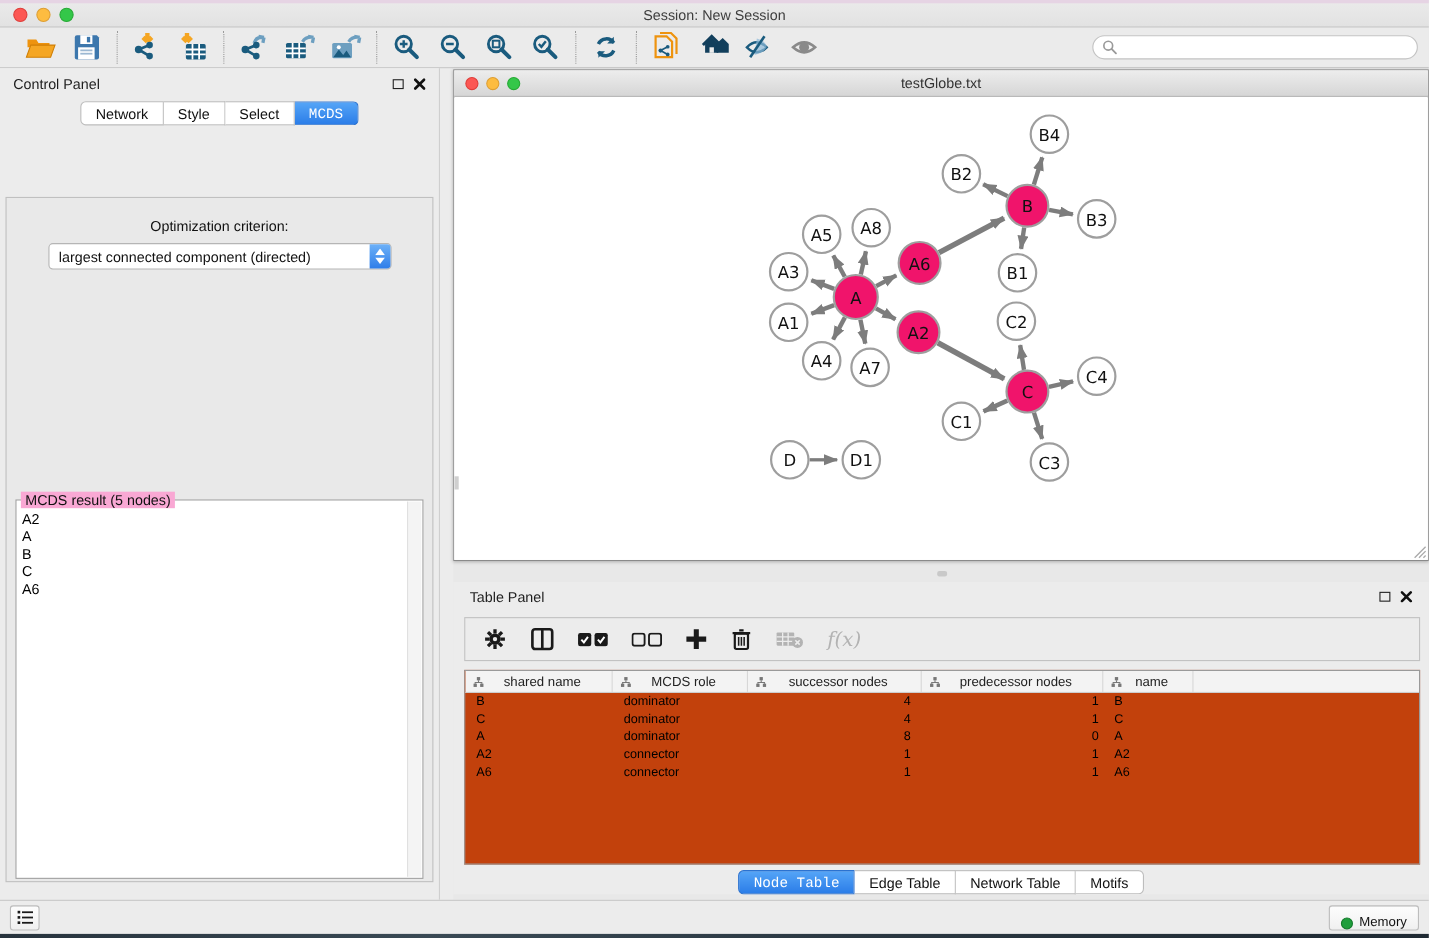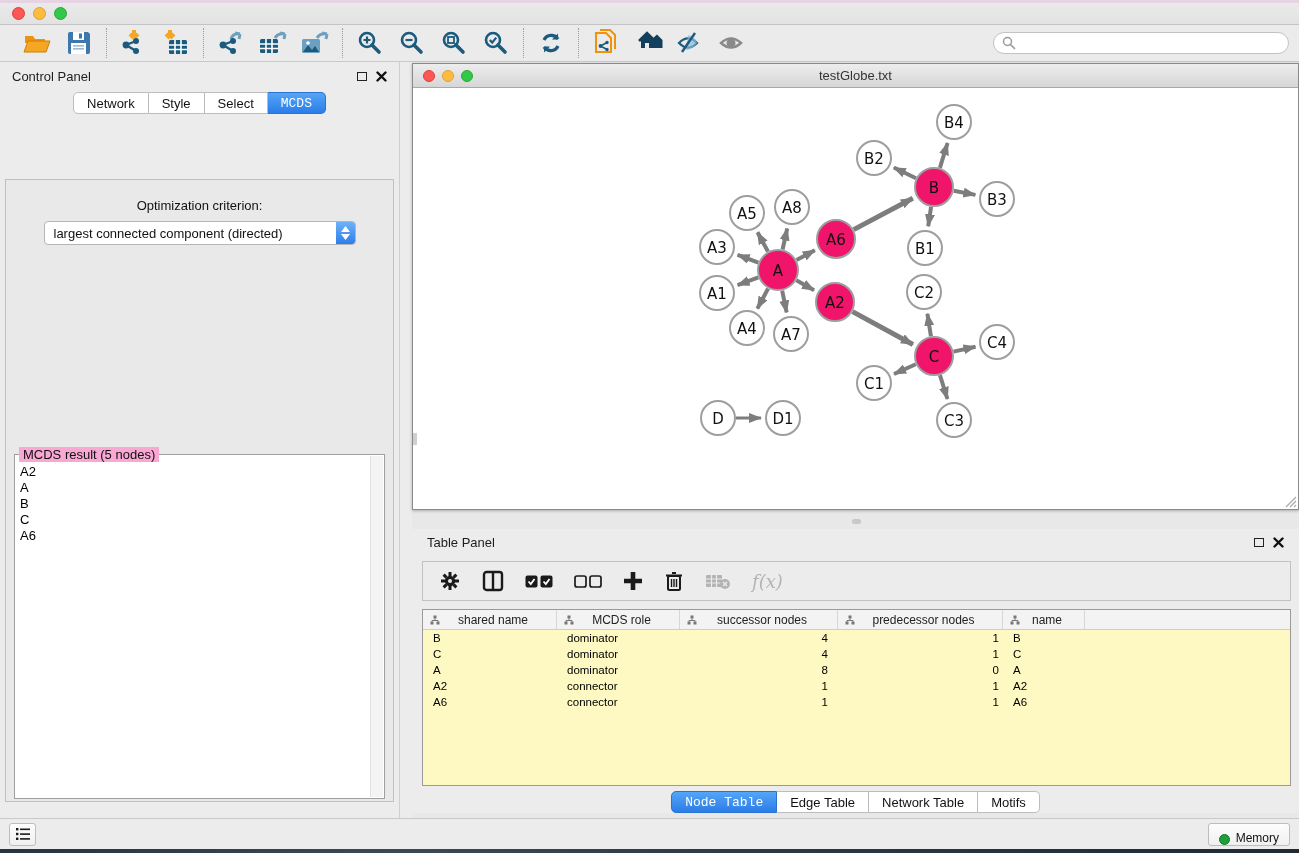--- a/index.html
+++ b/index.html
@@ -66,21 +66,21 @@
   .scroll-nub-left{position:absolute;left:0;top:344px;width:4px;height:12px;background:#cfcfcf;}
   .split-dot{position:absolute;top:457px;left:440px;width:9px;height:5px;border-radius:2px;background:#c9c9c9;}
 
   
   .table-panel{position:absolute;top:467px;left:0;right:0;bottom:5px;background:var(--bg);}
   .tp-header{height:26px;display:flex;align-items:center;padding:0 15px;}
   .tp-toolbar{position:absolute;left:10px;right:8px;top:32px;height:40px;border:1px solid #c2c2c2;background:#ececec;display:flex;align-items:center;gap:21px;padding:0 16px;}
   .tp-btn{display:flex;align-items:center;justify-content:center;cursor:pointer;}
   .tp-btn.disabled{cursor:default;}
   .fx-label{font-family:"DejaVu Serif",serif;font-style:italic;font-size:18px;color:#b3b3b3;}
-  .data-table{position:absolute;left:10px;right:8px;top:80px;bottom:27px;border:1px solid #9a9a9a;background:#fef9c3;overflow:hidden;}
+  .data-table{position:absolute;left:10px;right:8px;top:80px;bottom:27px;border:1px solid #9a9a9a;background:#c2410c;overflow:hidden;}
   .thead{display:flex;height:20px;background:#f3f3f3;border-bottom:1px solid #cdcdcd;}
   .th{display:flex;align-items:center;border-right:1px solid #d7d7d7;font-size:12px;color:#222;position:relative;padding-left:7px;}
   .th .th-label{flex:1;text-align:center;padding-right:10px;}
   .th.filler{flex:1;border-right:none;}
   .tr{display:flex;height:16px;align-items:center;}
   .td{font-size:11.5px;color:#000;padding:0 10px;white-space:nowrap;overflow:hidden;}
   .bottom-tabs{position:absolute;left:0;right:0;bottom:0;height:22px;display:flex;justify-content:center;}
 
   
   .statusbar{position:absolute;left:0;right:0;bottom:4px;height:31px;background:#ececec;border-top:1px solid #c9c9c9;display:flex;align-items:center;padding:0 9px;}
@@ -93,20 +93,21 @@
 </style>
 </head>
 <body>
 
 <div class="titlebar">
   <div class="tl-group">
     <span class="tl red"></span>
     <span class="tl yellow"></span>
     <span class="tl green"></span>
   </div>
+  <div class="win-title">Session: New Session</div>
 </div>
 
 <div class="toolbar">
   <div class="tb-group">
     <span class="tb-btn">
       <svg width="28" height="26" viewBox="0 0 28 26">
           <path d="M2,6 h8 l2,3 h10 v4 h-20 z" fill="#ee930e"></path>
           <path d="M1,22 l4,-11 h22 l-4,11 z" fill="#f5a623" stroke="#d07f06" stroke-width="1"></path>
         </svg>
     </span>

